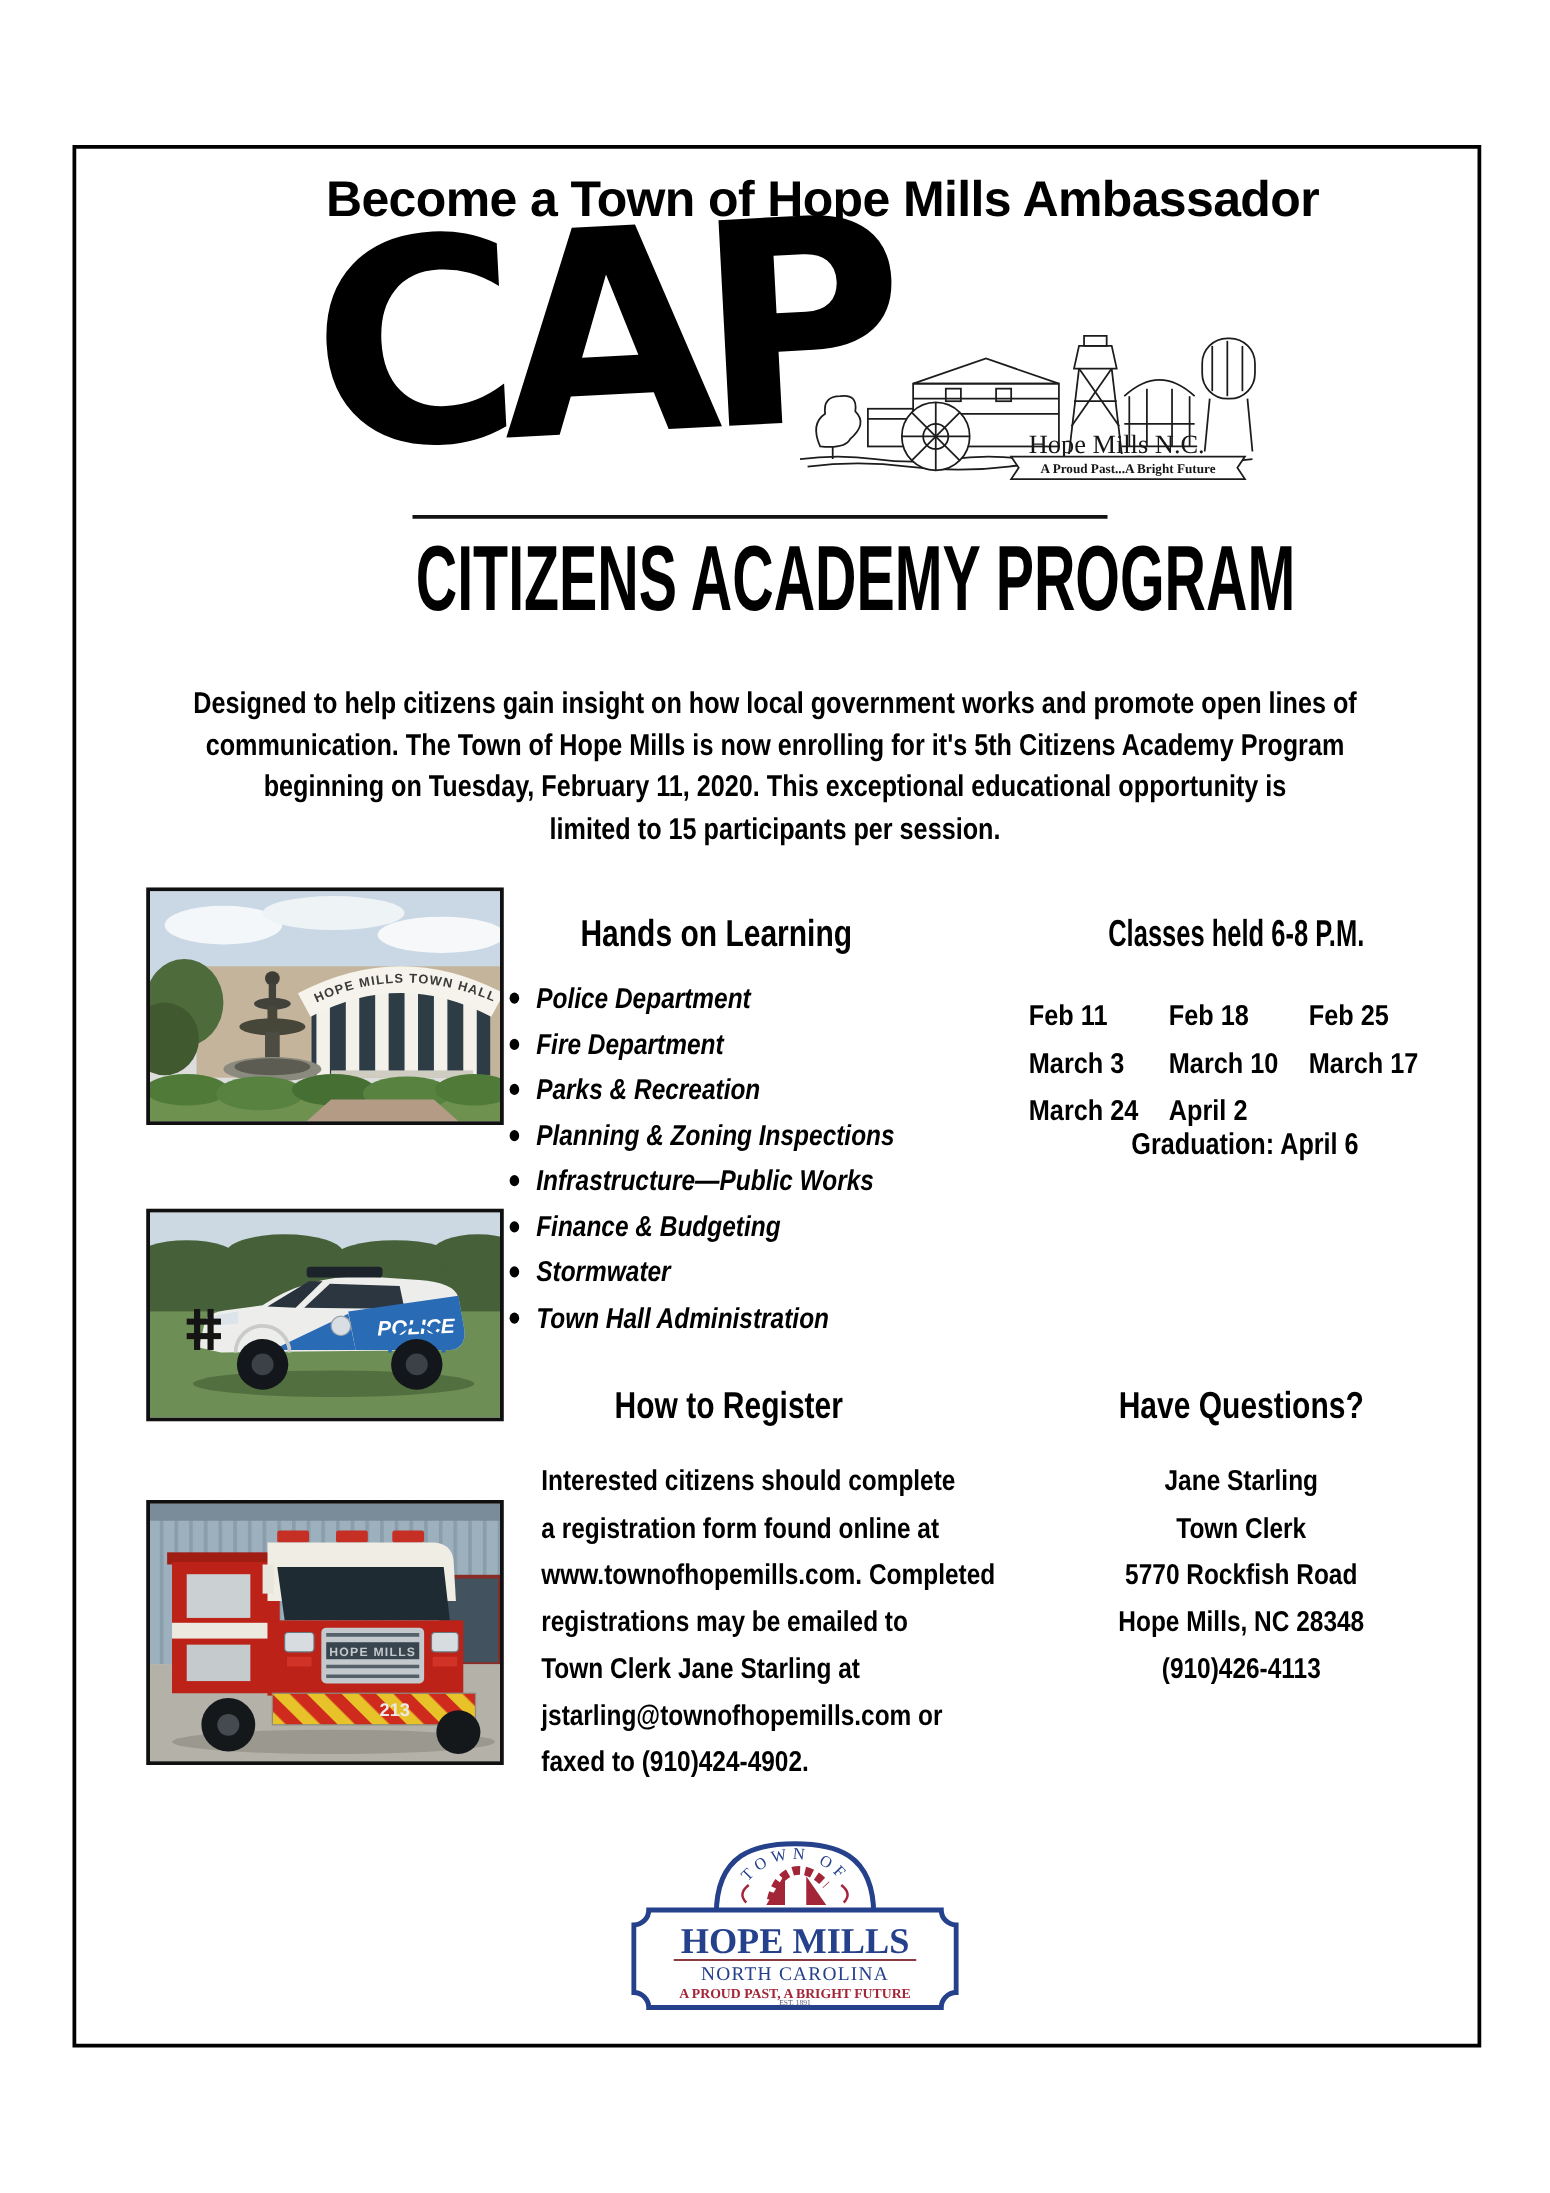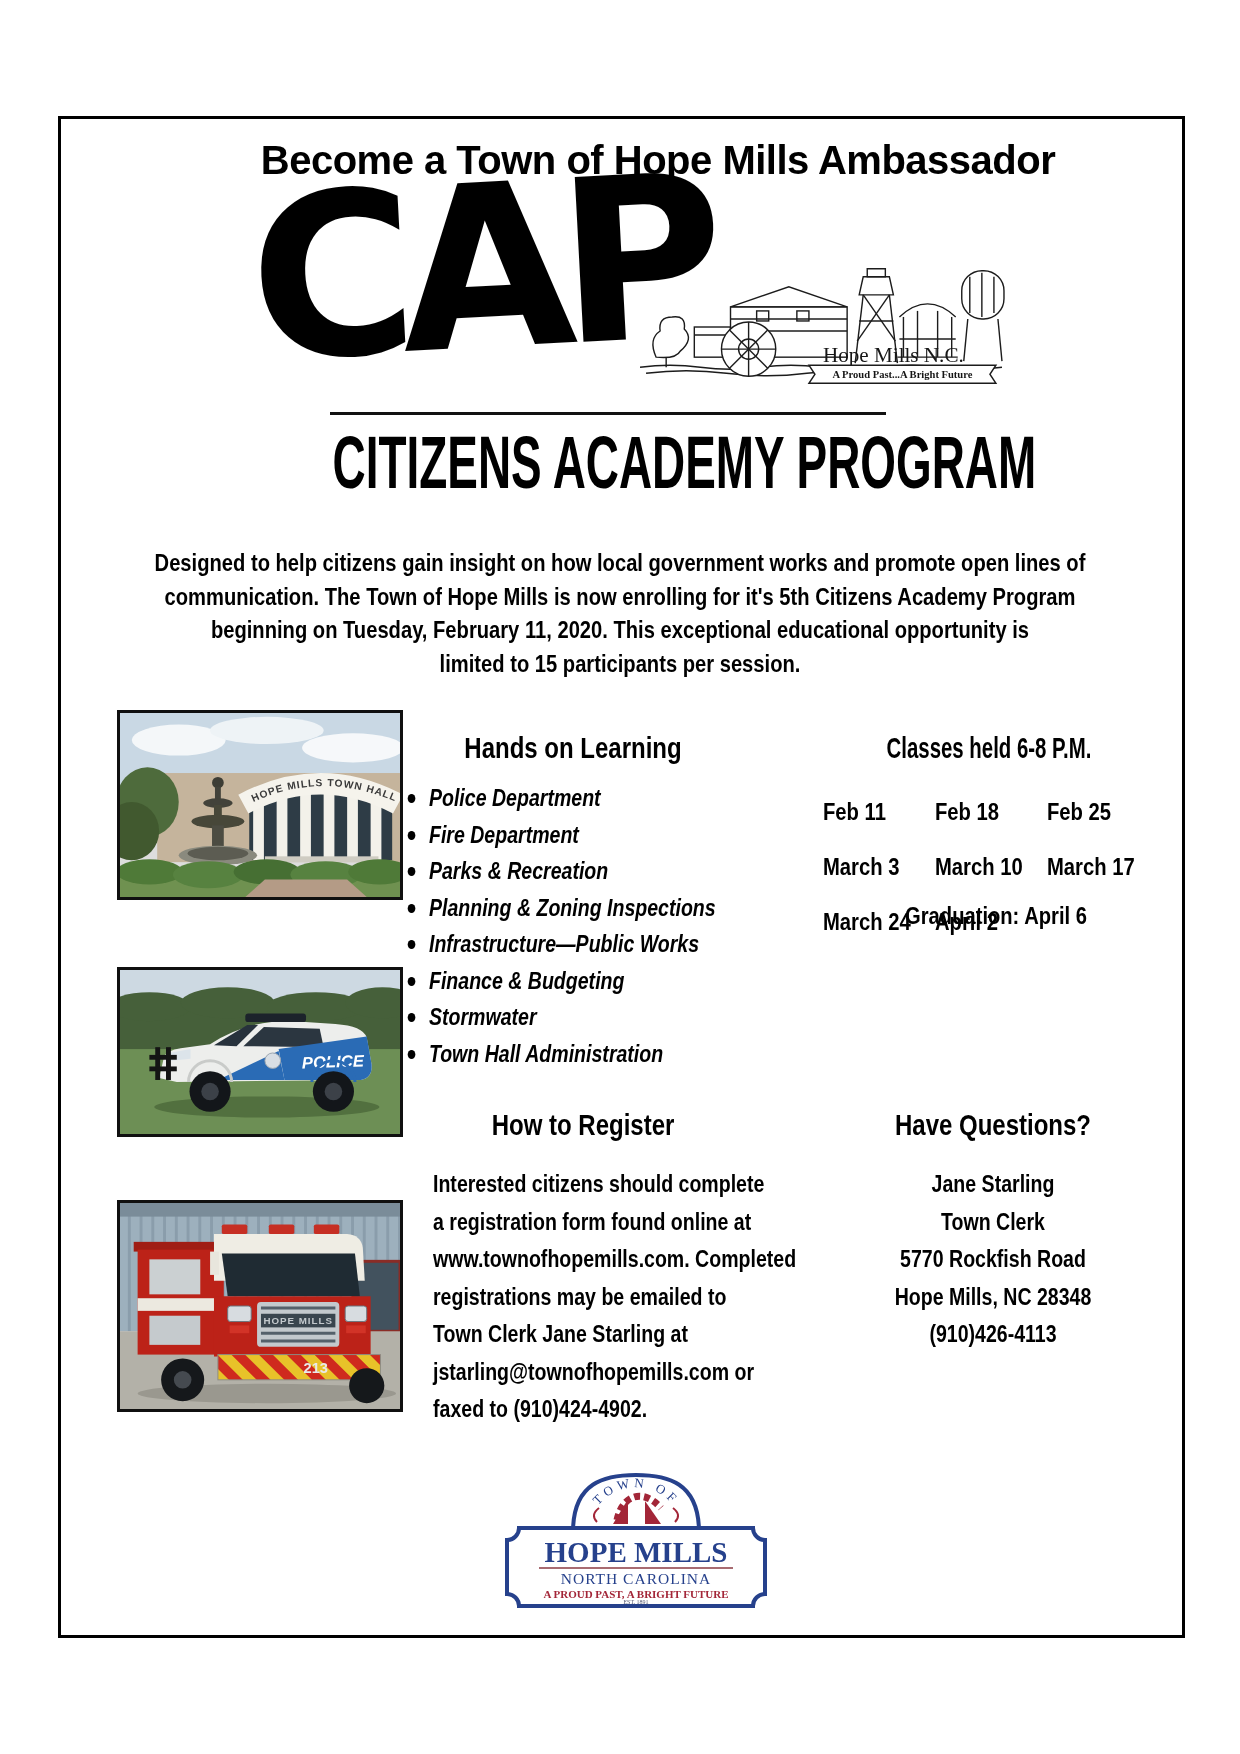--- a/index.html
+++ b/index.html
@@ -32,21 +32,21 @@
   .t-questions{left:833px;top:1108px;width:320px;}
 
   .learning-list{position:absolute;left:406px;top:780px;margin:0;padding:0;list-style:none;
                  font-size:23px;font-weight:700;font-style:italic;}
   .learning-list li{position:relative;padding-left:27px;line-height:36.5px;white-space:nowrap;
                  transform:scaleX(.85);transform-origin:0 0;}
   .learning-list li::before{content:"";position:absolute;left:2px;top:14px;width:9px;height:9px;
                  border-radius:50%;background:#000;}
 
   .dates{position:absolute;left:823px;top:799px;display:grid;grid-template-columns:112px 112px 112px;
-         row-gap:28px;font-size:23px;font-weight:700;}
+         row-gap:11px;font-size:23px;font-weight:700;}
   .dates span{white-space:nowrap;transform:scaleX(.88);transform-origin:0 0;}
   .graduation{position:absolute;left:836px;top:902px;width:320px;text-align:center;font-size:24px;
          font-weight:800;white-space:nowrap;transform:scaleX(.84);transform-origin:50% 0;}
 
   .register-body{position:absolute;left:433px;top:1166px;font-size:23px;font-weight:700;
          line-height:37.5px;white-space:pre;transform:scaleX(.85);transform-origin:0 0;}
   .contact{position:absolute;left:833px;top:1166px;width:320px;text-align:center;font-size:23px;
          font-weight:700;line-height:37.5px;transform:scaleX(.85);transform-origin:50% 0;}
 
   .footer-logo{position:absolute;left:505px;top:1470px;width:262px;height:152px;}

